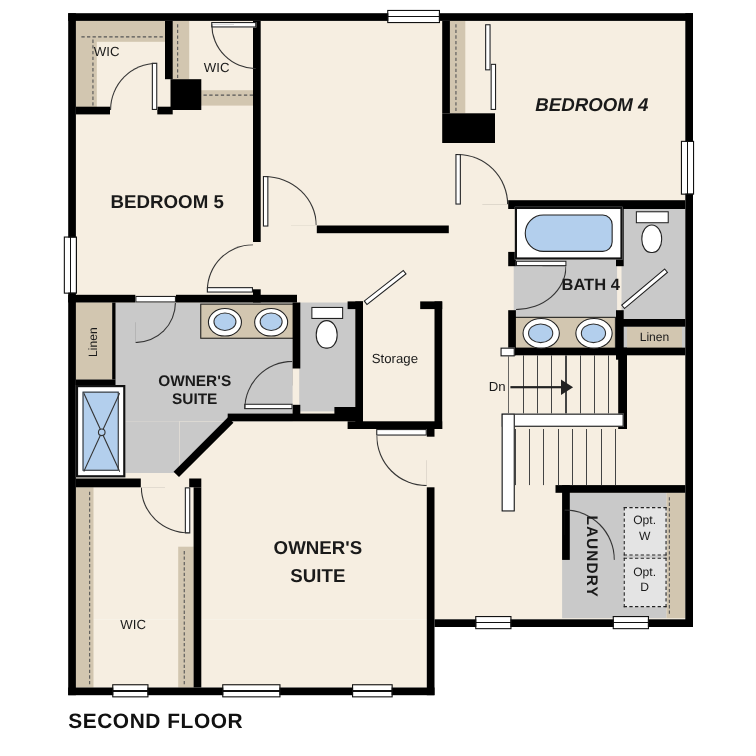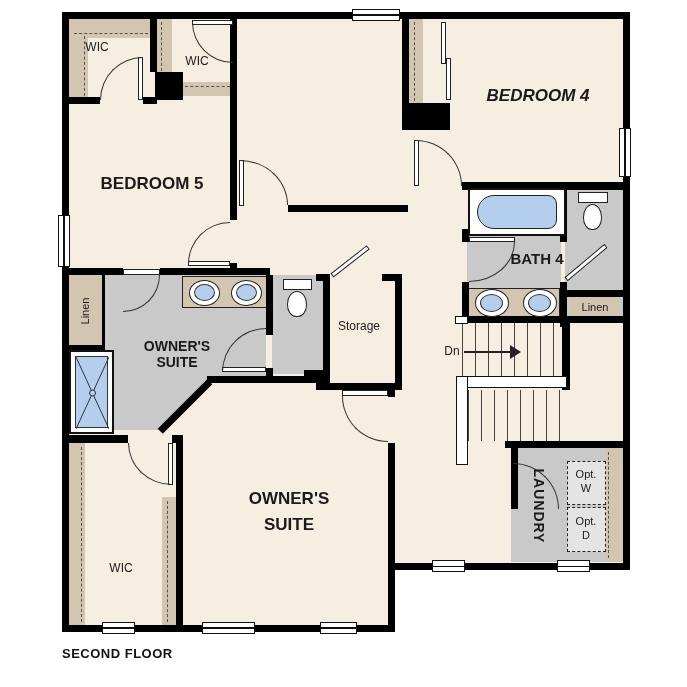--- a/index.html
+++ b/index.html
@@ -207,15 +207,15 @@
   </div>
   <div class="lbl-sm" style="left:586px;top:528px;font-size:11px;line-height:1.3;">
     <div style="position:static;">Opt.</div>
     <div style="position:static;">D</div>
   </div>
   <div class="lbl" style="left:289px;top:511px;font-size:17px;line-height:1.5;">
     <div style="position:static;">OWNER'S</div>
     <div style="position:static;">SUITE</div>
   </div>
   <div class="lbl-sm" style="left:121px;top:568px;font-size:12px;">WIC</div>
-  <div style="left:62px;top:646px;font-size:13px;font-weight:bold;color:#111;letter-spacing:0.5px;">SECOND FLOOR</div>
+  <div style="left:62px;top:646px;font-size:19px;font-weight:bold;color:#111;letter-spacing:0.5px;">SECOND FLOOR</div>
 
 </div>
 
 </body></html>

